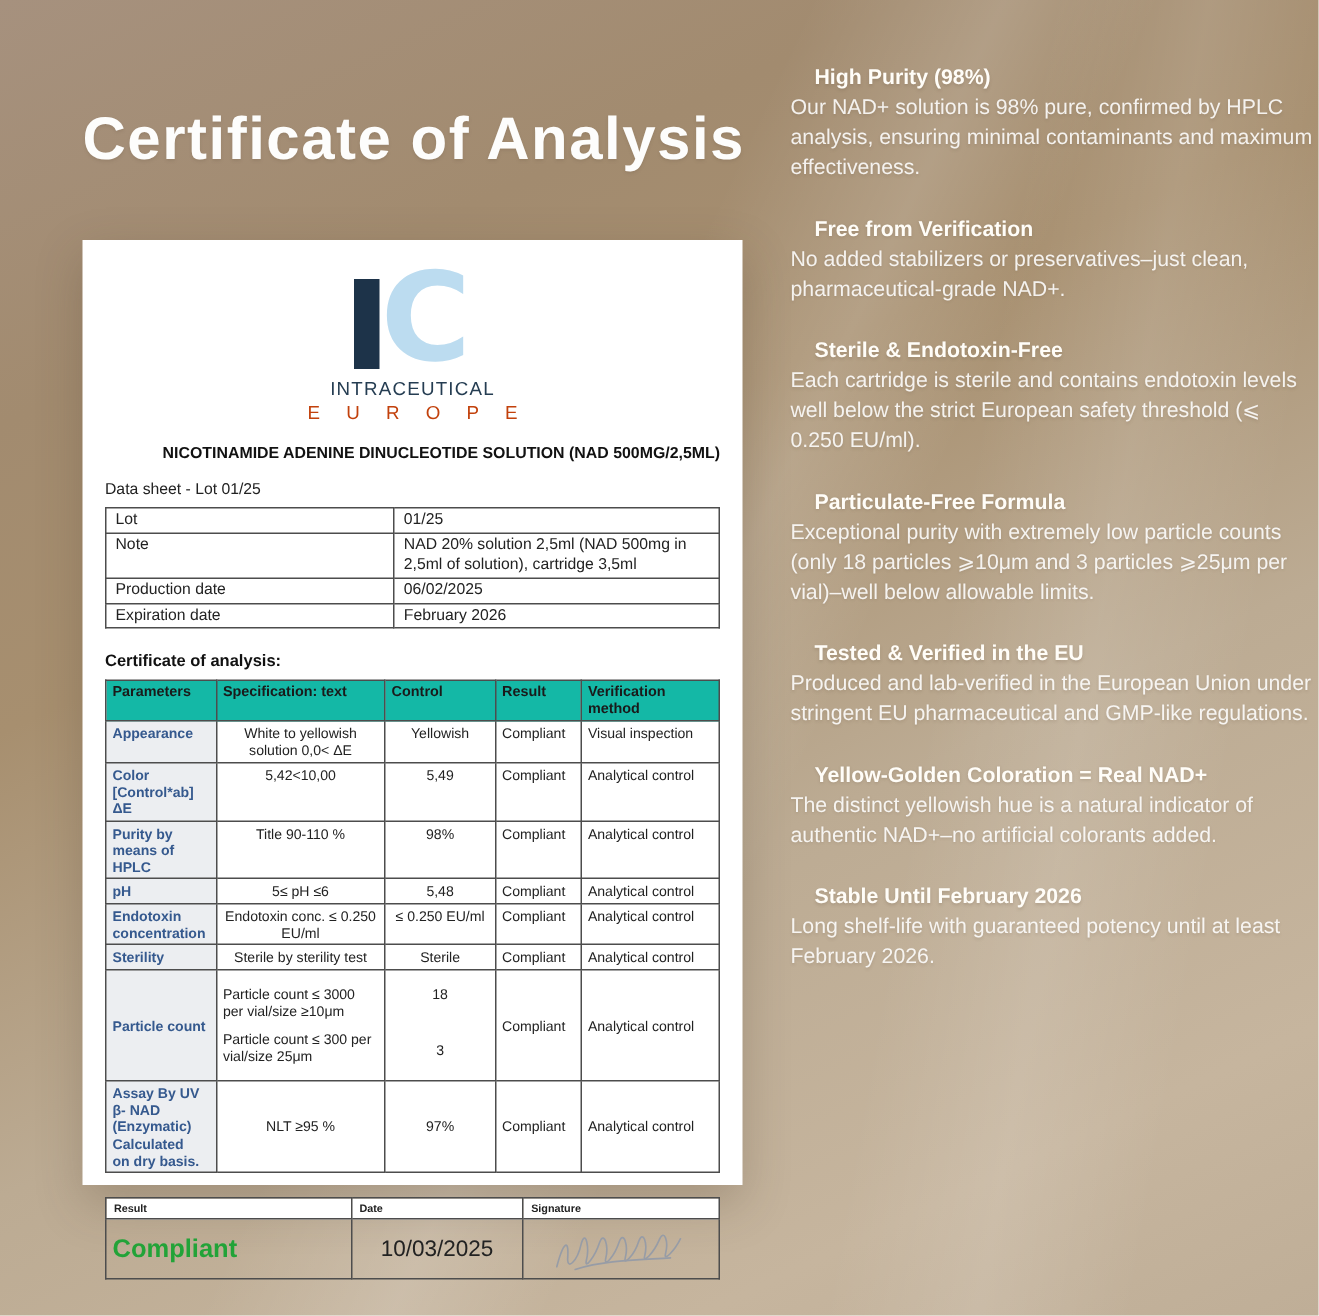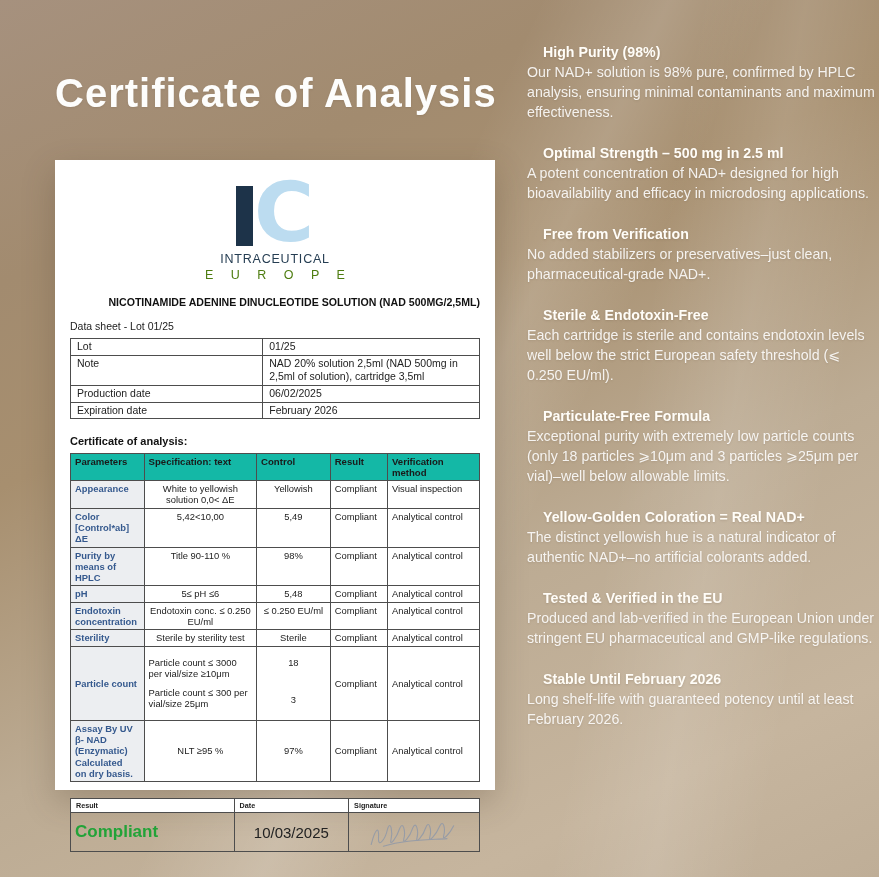--- a/index.html
+++ b/index.html
@@ -22,21 +22,21 @@
   .paper{
     position:absolute;left:55px;top:160px;width:440px;height:630px;
     background:#ffffff;box-shadow:0 12px 30px rgba(70,55,40,0.25);
     box-sizing:border-box;padding:20px 15px 0 15px;color:#222;
   }
   .logo{display:flex;flex-direction:column;align-items:center;margin-top:4px;}
   .logo-mark{display:flex;align-items:flex-start;height:62px;}
   .logo-i{width:17px;height:60px;background:#1d3349;margin-top:2px;}
   .logo-c{font-size:82px;line-height:58px;font-weight:bold;color:#bcdcf0;font-family:"DejaVu Sans",sans-serif;margin-left:1px;}
   .logo-name{font-size:12.5px;color:#253d52;letter-spacing:0.8px;margin-top:6px;}
-  .logo-region{font-size:12.5px;color:#4d7c0f;letter-spacing:7px;margin-top:2px;text-indent:7px;}
+  .logo-region{font-size:12.5px;color:#c2410c;letter-spacing:7px;margin-top:2px;text-indent:7px;}
 
   .doc-title{margin-top:14px;text-align:right;font-weight:bold;font-size:10.6px;white-space:nowrap;color:#111;}
   .doc-subtitle{margin-top:12px;font-size:10.5px;color:#222;}
 
   table{border-collapse:collapse;width:100%;}
   td,th{border:1px solid #4d4d4d;font-size:10px;padding:1px 6px;vertical-align:top;}
 
   .datasheet{margin-top:6px;}
   .datasheet td{font-size:10.5px;line-height:1.3;}
   .datasheet td.lbl{width:47%;}
@@ -237,40 +237,36 @@
   </table>
 
 </div>
 
 <div class="features">
   <div class="feature">
     <div class="feature-heading">High Purity (98%)</div>
     <div class="feature-body">Our NAD+ solution is 98% pure, confirmed by HPLC analysis, ensuring minimal contaminants and maximum effectiveness.</div>
   </div>
   <div class="feature">
-    <div class="feature-heading">Optimal Strength – 500 mg in 2.5 ml</div>
-    <div class="feature-body">A potent concentration of NAD+ designed for high bioavailability and efficacy in microdosing applications.</div>
-  </div>
-  <div class="feature">
     <div class="feature-heading">Free from Verification</div>
     <div class="feature-body">No added stabilizers or preservatives–just clean, pharmaceutical-grade NAD+.</div>
   </div>
   <div class="feature">
     <div class="feature-heading">Sterile &amp; Endotoxin-Free</div>
     <div class="feature-body">Each cartridge is sterile and contains endotoxin levels well below the strict European safety threshold (⩽ 0.250 EU/ml).</div>
   </div>
   <div class="feature">
     <div class="feature-heading">Particulate-Free Formula</div>
     <div class="feature-body">Exceptional purity with extremely low particle counts (only 18 particles ⩾10μm and 3 particles ⩾25μm per vial)–well below allowable limits.</div>
   </div>
   <div class="feature">
+    <div class="feature-heading">Tested &amp; Verified in the EU</div>
+    <div class="feature-body">Produced and lab-verified in the European Union under stringent EU pharmaceutical and GMP-like regulations.</div>
+  </div>
+  <div class="feature">
     <div class="feature-heading">Yellow-Golden Coloration = Real NAD+</div>
     <div class="feature-body">The distinct yellowish hue is a natural indicator of authentic NAD+–no artificial colorants added.</div>
   </div>
   <div class="feature">
-    <div class="feature-heading">Tested &amp; Verified in the EU</div>
-    <div class="feature-body">Produced and lab-verified in the European Union under stringent EU pharmaceutical and GMP-like regulations.</div>
-  </div>
-  <div class="feature">
     <div class="feature-heading">Stable Until February 2026</div>
     <div class="feature-body">Long shelf-life with guaranteed potency until at least February 2026.</div>
   </div>
 </div>
 
 </body></html>

